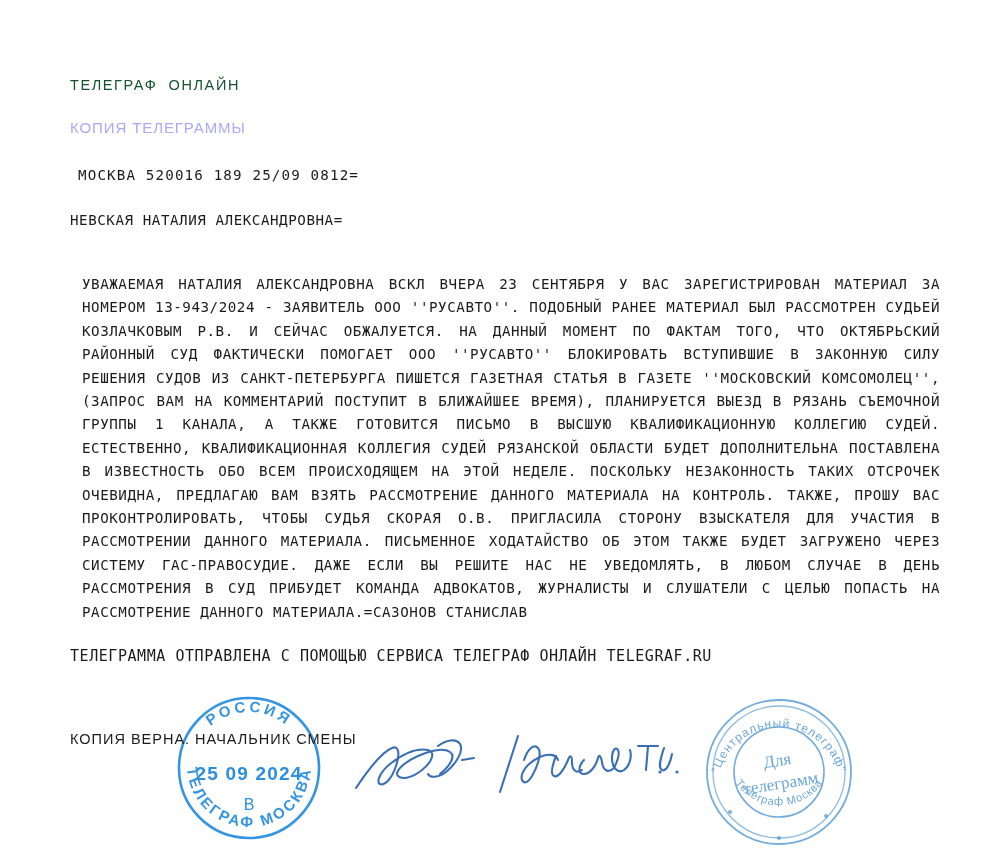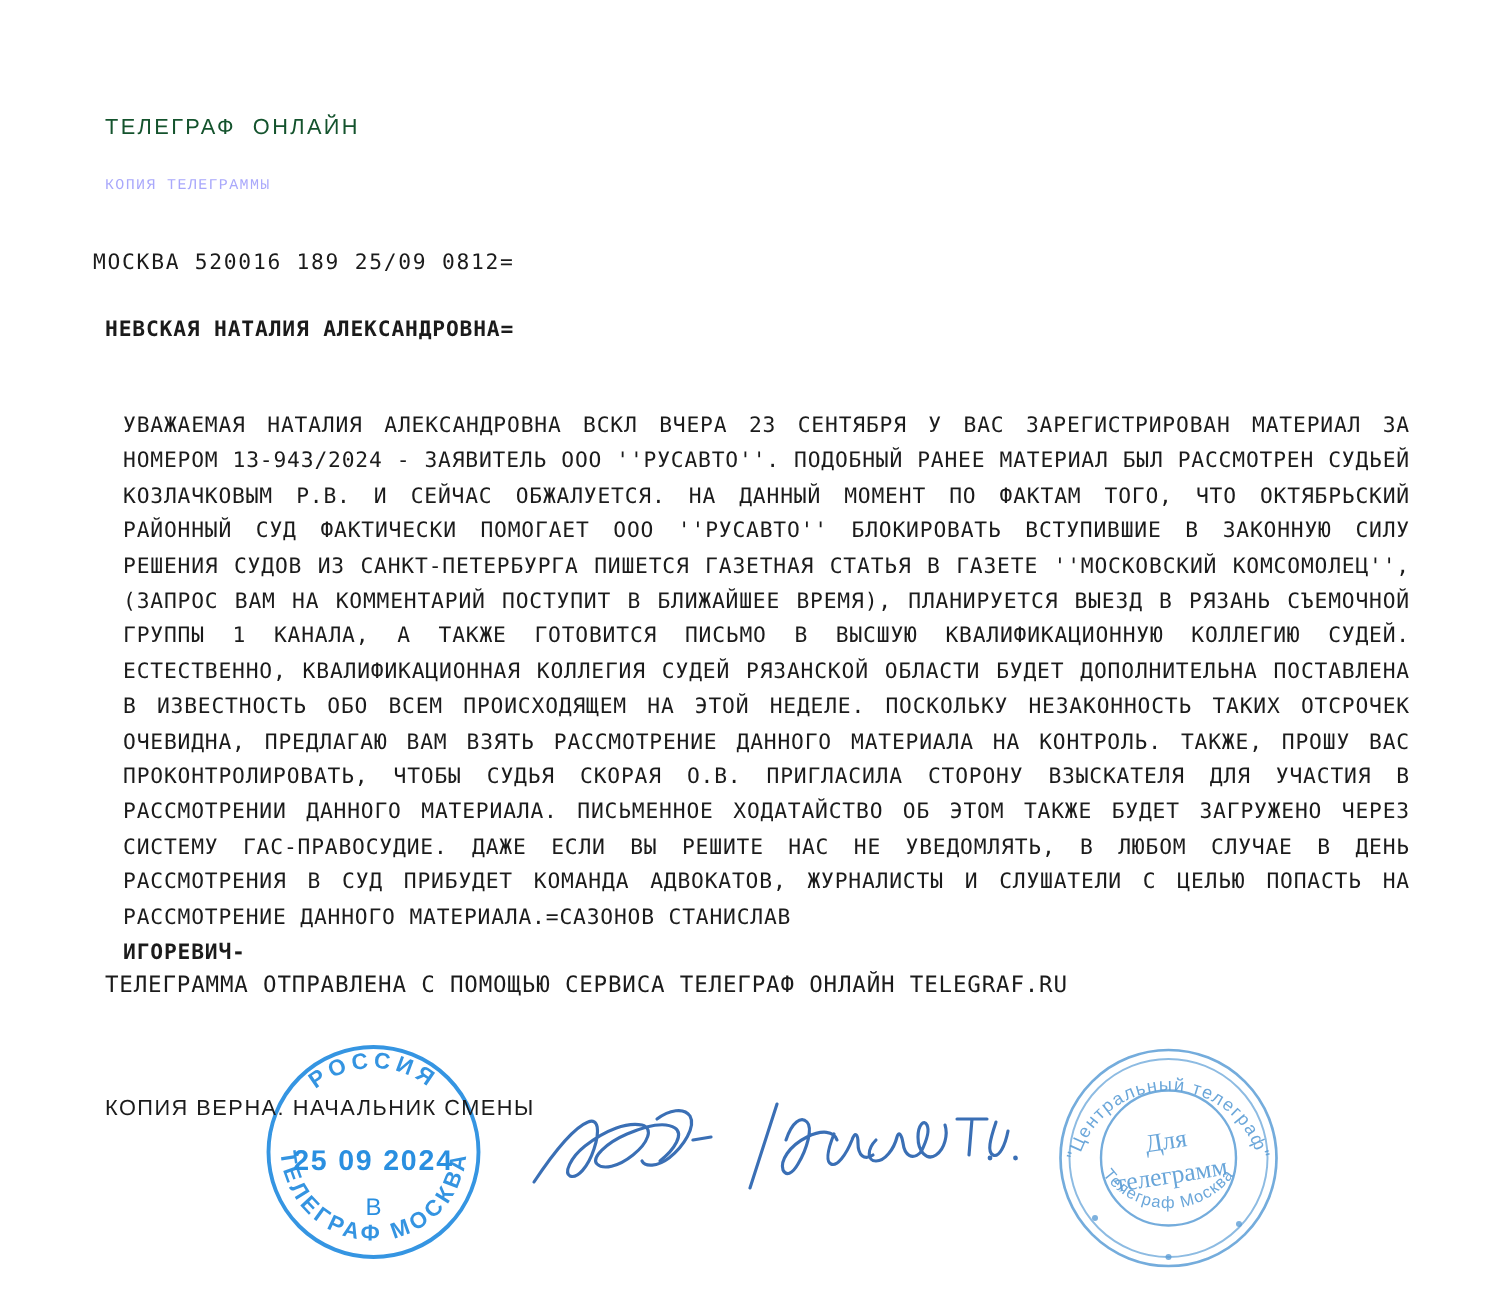--- a/index.html
+++ b/index.html
@@ -29,31 +29,31 @@
     font-family: "Liberation Sans", sans-serif;
     font-size: 14.5px;
     letter-spacing: 1.6px;
     color: #14532d;
     white-space: pre;
   }
   .hdr-kopia {
     position: absolute;
     left: 70px;
     top: 119px;
-    font-family: Liberation Mono, monospace;
-    font-size: 10px;
+    font-family: Liberation Sans, sans-serif;
+    font-size: 15px;
     letter-spacing: 0.9px;
     color: #a9a8fb;
     white-space: pre;
   }
 
   
   .tele-route {
     position: absolute;
-    left: 62px;
+    left: 78px;
     top: 167px;
     font-size: 14.2px;
     letter-spacing: 1.15px;
     color: #1b1b1b;
     white-space: pre;
     text-align: center;
   }
 
   .tele-block {
     position: absolute;
@@ -83,21 +83,20 @@
     font-size: 15px;
     letter-spacing: 0.55px;
     color: #1b1b1b;
     white-space: pre;
   }
 
   
   .tele-block > .last {
     display: block;
     text-align: right;
-    font-weight: bold;
   }
 
   
   .cert-line {
     position: absolute;
     left: 70px;
     top: 731px;
     font-family: "Liberation Sans", sans-serif;
     font-size: 14.5px;
     letter-spacing: 1.0px;
@@ -143,21 +142,20 @@
   <div class="hdr-kopia">КОПИЯ ТЕЛЕГРАММЫ</div>
 
   <div class="tele-route">МОСКВА 520016 189 25/09 0812=</div>
 
   <div class="tele-block tele-addr">
     <span class="last">НЕВСКАЯ НАТАЛИЯ АЛЕКСАНДРОВНА=</span>
   </div>
 
   <div class="tele-block tele-main">
     <span>УВАЖАЕМАЯ НАТАЛИЯ АЛЕКСАНДРОВНА ВСКЛ ВЧЕРА 23 СЕНТЯБРЯ У ВАС ЗАРЕГИСТРИРОВАН МАТЕРИАЛ ЗА НОМЕРОМ 13-943/2024 - ЗАЯВИТЕЛЬ ООО ''РУСАВТО''. ПОДОБНЫЙ РАНЕЕ МАТЕРИАЛ БЫЛ РАССМОТРЕН СУДЬЕЙ КОЗЛАЧКОВЫМ Р.В. И СЕЙЧАС ОБЖАЛУЕТСЯ. НА ДАННЫЙ МОМЕНТ ПО ФАКТАМ ТОГО, ЧТО ОКТЯБРЬСКИЙ РАЙОННЫЙ СУД ФАКТИЧЕСКИ ПОМОГАЕТ ООО ''РУСАВТО'' БЛОКИРОВАТЬ ВСТУПИВШИЕ В ЗАКОННУЮ СИЛУ РЕШЕНИЯ СУДОВ ИЗ САНКТ-ПЕТЕРБУРГА ПИШЕТСЯ ГАЗЕТНАЯ СТАТЬЯ В ГАЗЕТЕ ''МОСКОВСКИЙ КОМСОМОЛЕЦ'',(ЗАПРОС ВАМ НА КОММЕНТАРИЙ ПОСТУПИТ В БЛИЖАЙШЕЕ ВРЕМЯ), ПЛАНИРУЕТСЯ ВЫЕЗД В РЯЗАНЬ СЪЕМОЧНОЙ ГРУППЫ 1 КАНАЛА, А ТАКЖЕ ГОТОВИТСЯ ПИСЬМО В ВЫСШУЮ КВАЛИФИКАЦИОННУЮ КОЛЛЕГИЮ СУДЕЙ. ЕСТЕСТВЕННО, КВАЛИФИКАЦИОННАЯ КОЛЛЕГИЯ СУДЕЙ РЯЗАНСКОЙ ОБЛАСТИ БУДЕТ ДОПОЛНИТЕЛЬНА ПОСТАВЛЕНА В ИЗВЕСТНОСТЬ ОБО ВСЕМ ПРОИСХОДЯЩЕМ НА ЭТОЙ НЕДЕЛЕ. ПОСКОЛЬКУ НЕЗАКОННОСТЬ ТАКИХ ОТСРОЧЕК ОЧЕВИДНА, ПРЕДЛАГАЮ ВАМ ВЗЯТЬ РАССМОТРЕНИЕ ДАННОГО МАТЕРИАЛА НА КОНТРОЛЬ. ТАКЖЕ, ПРОШУ ВАС ПРОКОНТРОЛИРОВАТЬ, ЧТОБЫ СУДЬЯ СКОРАЯ О.В. ПРИГЛАСИЛА СТОРОНУ ВЗЫСКАТЕЛЯ ДЛЯ УЧАСТИЯ В РАССМОТРЕНИИ ДАННОГО МАТЕРИАЛА. ПИСЬМЕННОЕ ХОДАТАЙСТВО ОБ ЭТОМ ТАКЖЕ БУДЕТ ЗАГРУЖЕНО ЧЕРЕЗ СИСТЕМУ ГАС-ПРАВОСУДИЕ. ДАЖЕ ЕСЛИ ВЫ РЕШИТЕ НАС НЕ УВЕДОМЛЯТЬ, В ЛЮБОМ СЛУЧАЕ В ДЕНЬ РАССМОТРЕНИЯ В СУД ПРИБУДЕТ КОМАНДА АДВОКАТОВ, ЖУРНАЛИСТЫ И СЛУШАТЕЛИ С ЦЕЛЬЮ ПОПАСТЬ НА РАССМОТРЕНИЕ ДАННОГО МАТЕРИАЛА.=САЗОНОВ СТАНИСЛАВ</span>
-    <span class="last">ИГОРЕВИЧ-</span>
   </div>
 
   <div class="tele-footer">ТЕЛЕГРАММА ОТПРАВЛЕНА С ПОМОЩЬЮ СЕРВИСА ТЕЛЕГРАФ ОНЛАЙН TELEGRAF.RU</div>
 
   <div class="cert-line">КОПИЯ ВЕРНА. НАЧАЛЬНИК СМЕНЫ</div>
 
   <div class="stamp-left">
     <svg viewBox="0 0 150 150" xmlns="http://www.w3.org/2000/svg">
       <defs>
         <path id="arcTop" d="M 16,78 A 59,59 0 0 1 134,78" fill="none"></path>

